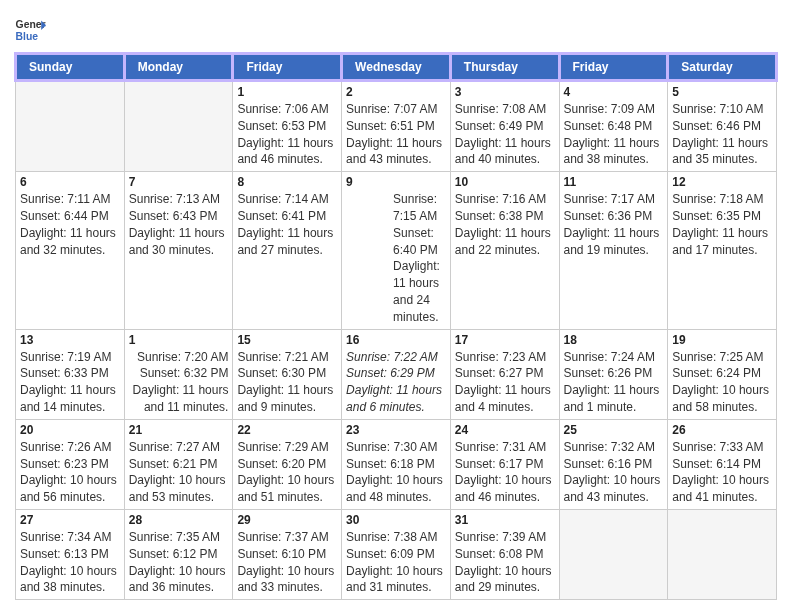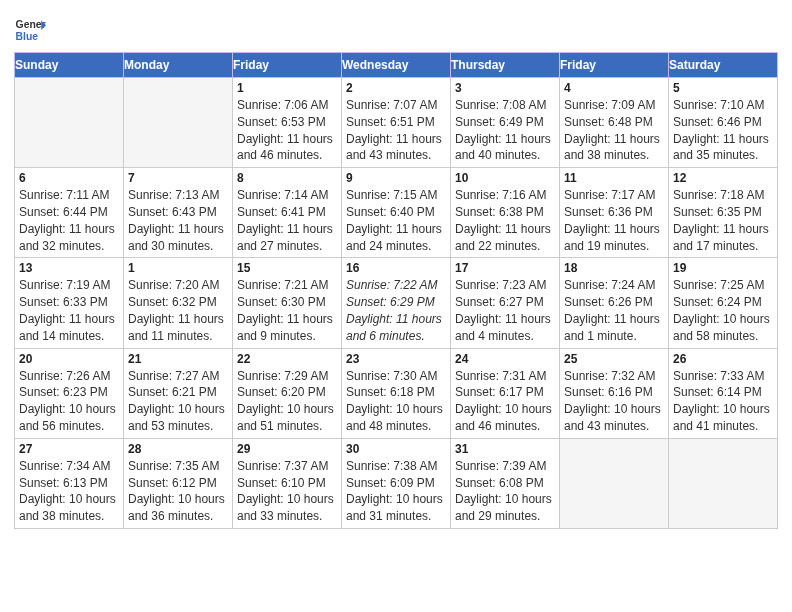--- a/index.html
+++ b/index.html
@@ -46,23 +46,23 @@
     table {
       width: 100%;
       border-collapse: collapse;
       table-layout: fixed;
     }
     th {
       background: #3a6bbf;
       color: #fff;
       font-size: 12px;
       font-weight: bold;
-      padding: 5px 0;
+      padding: 5px 12px;
       text-align: left;
-      border: 1px solid #c4b5fd;
+      border: 3px solid #c4b5fd;
     }
     td {
       border: 1px solid #ccc;
       vertical-align: top;
       padding: 3px 4px;
       font-size: 10.2px;
       color: #333;
       height: 80px;
       background: #fff;
     }
@@ -161,21 +161,21 @@
 Daylight: 11 hours and 30 minutes.</div>
           </td>
           <td>
             <span class="day-num">8</span>
             <div class="day-info" style="white-space: pre-line;">Sunrise: 7:14 AM
 Sunset: 6:41 PM
 Daylight: 11 hours and 27 minutes.</div>
           </td>
           <td>
             <span class="day-num">9</span>
-            <div class="day-info" style="white-space: pre-line;">Sunrise: 7:15 AM
+            <div class="day-info" style="white-space: pre-line; margin-left: 47px;">Sunrise: 7:15 AM
 Sunset: 6:40 PM
 Daylight: 11 hours and 24 minutes.</div>
           </td>
           <td>
             <span class="day-num">10</span>
             <div class="day-info" style="white-space: pre-line;">Sunrise: 7:16 AM
 Sunset: 6:38 PM
 Daylight: 11 hours and 22 minutes.</div>
           </td>
           <td>
@@ -193,21 +193,21 @@
         </tr>
         <tr>
           <td>
             <span class="day-num">13</span>
             <div class="day-info" style="white-space: pre-line;">Sunrise: 7:19 AM
 Sunset: 6:33 PM
 Daylight: 11 hours and 14 minutes.</div>
           </td>
           <td>
             <span class="day-num">1</span>
-            <div class="day-info" style="white-space: pre-line;">Sunrise: 7:20 AM
+            <div class="day-info" style="white-space: pre-line; text-align: right;">Sunrise: 7:20 AM
 Sunset: 6:32 PM
 Daylight: 11 hours and 11 minutes.</div>
           </td>
           <td>
             <span class="day-num">15</span>
             <div class="day-info" style="white-space: pre-line;">Sunrise: 7:21 AM
 Sunset: 6:30 PM
 Daylight: 11 hours and 9 minutes.</div>
           </td>
           <td>

